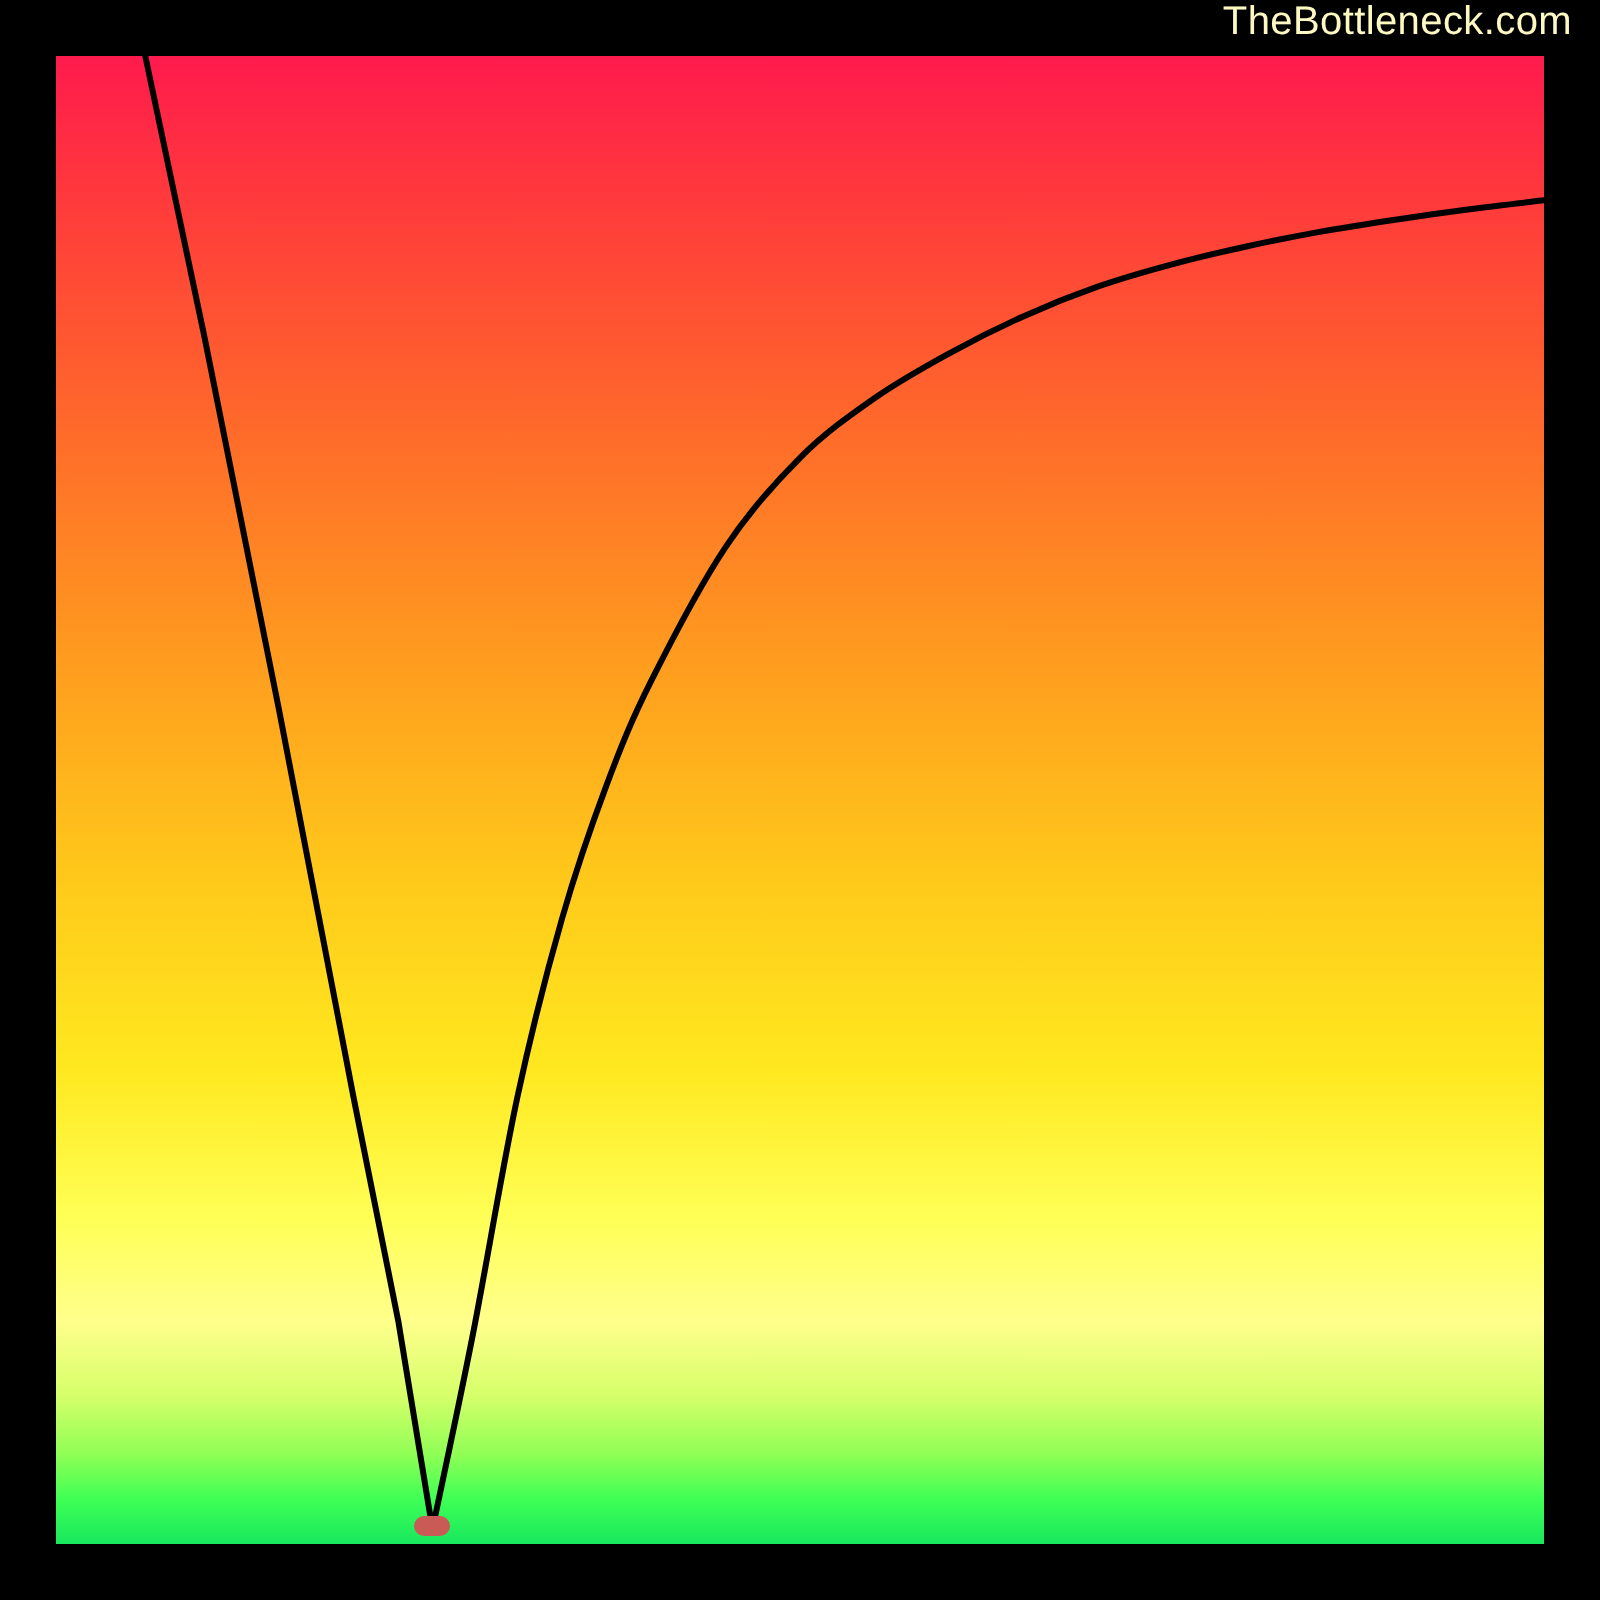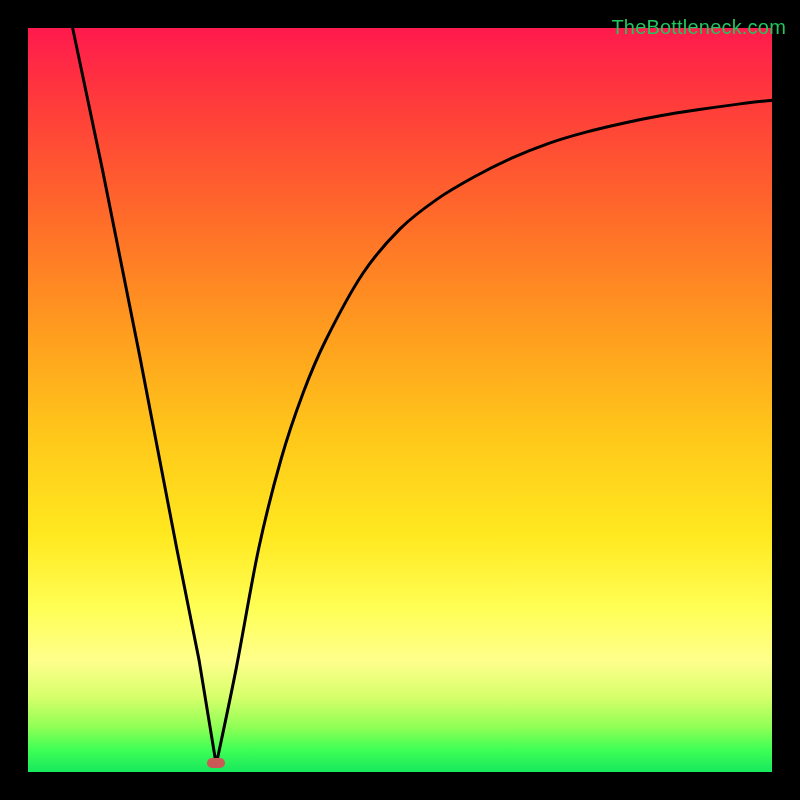--- a/index.html
+++ b/index.html
@@ -35,23 +35,23 @@
       #ffff55 78%,
       #ffff8c 85%,
       #d6ff6a 90%,
       #8fff55 94%,
       #3fff55 97%,
       #17e85e 100%
     );
   }
   .attribution {
     position: absolute;
-    top: 16px;
+    top: 0;
     right: 14px;
-    color: #22c55e;
+    color: #fef9c3;
     font-size: 20px;
     letter-spacing: 0.2px;
     z-index: 5;
     user-select: none;
   }
   svg.curve {
     position: absolute;
     left: 0;
     top: 0;
     width: 744px;

